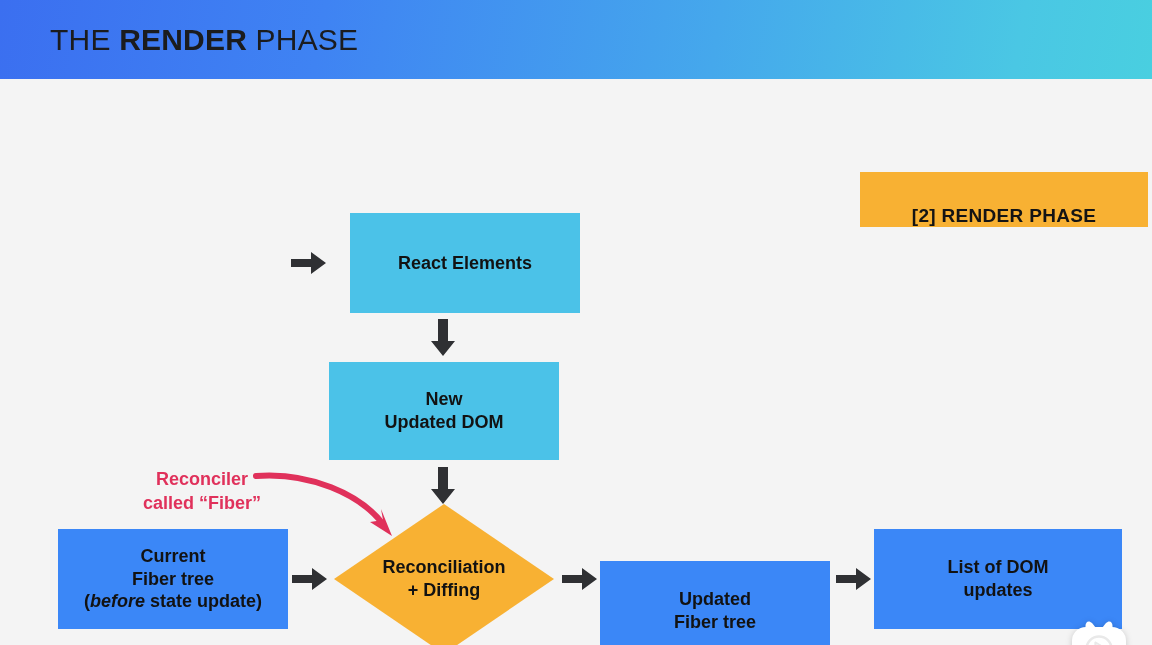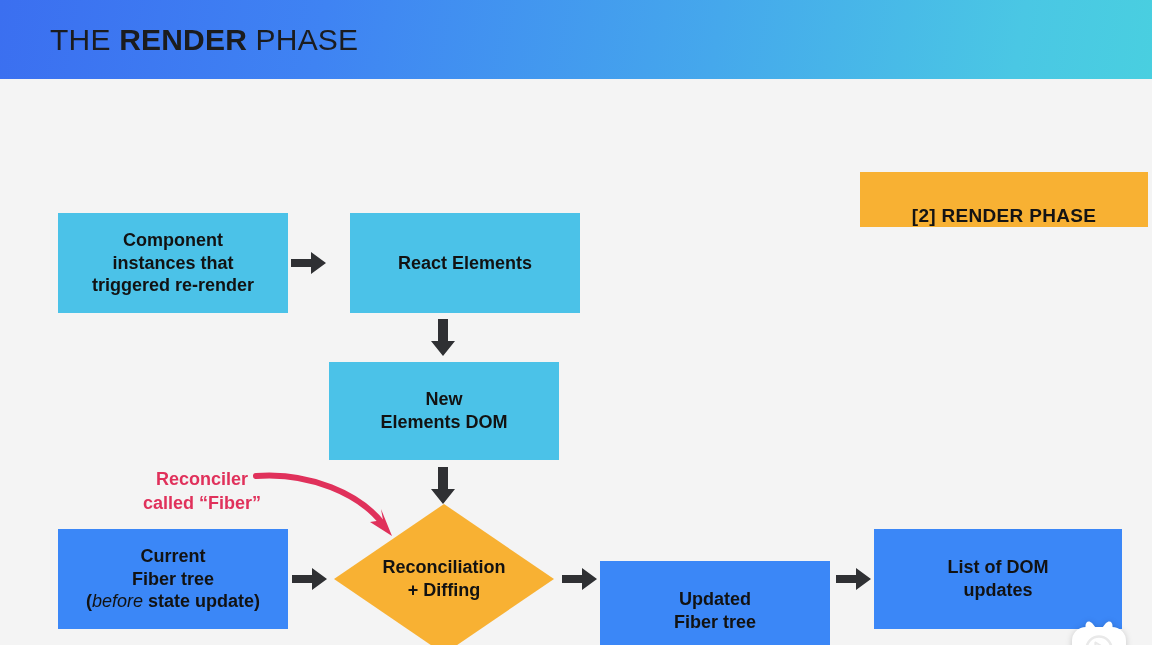--- a/index.html
+++ b/index.html
@@ -74,21 +74,21 @@
     color: #121212;
     font-weight: 700;
     line-height: 1.27;
     font-size: 18px;
     padding: 4px 8px;
   }
   .node.cyan  { background: #4bc2e8; }
   .node.blue  { background: #3b87f7; }
 
   .node-lines { white-space: pre-line; }
-  .node em { font-style: italic; font-weight: 400; }
+  .node em { font-style: italic; font-weight: 700; }
 
   
   #node-component-instances { left: 58px;  top: 134px; width: 230px; height: 100px; }
   #node-react-elements      { left: 329px; top: 134px; width: 230px; height: 100px; margin-left: 21px; }
   #node-new-virtual-dom     { left: 329px; top: 283px; width: 230px; height: 98px;  }
   #node-current-fiber-tree  { left: 58px;  top: 450px; width: 230px; height: 100px; }
   #node-updated-fiber-tree  { left: 600px; top: 450px; width: 230px; height: 100px; margin-top: 32px; }
   #node-list-dom-updates    { left: 874px; top: 450px; width: 248px; height: 100px; }
 
   
@@ -165,45 +165,40 @@
 <div class="header">
   <div class="header-title"><span>THE </span><span class="strong">RENDER</span><span> PHASE</span></div>
 </div>
 
 <div class="stage">
 
   <div class="phase-badge">
     <span>[2] RENDER PHASE</span>
   </div>
 
-  <div class="node cyan" id="node-component-instances">
-    <span class="node-lines">Component
-instances that
-triggered re-render</span>
-  </div>
 
   <div class="arrow" id="arrow-inst-to-elements">
     <svg width="36" height="28" viewBox="0 0 36 28">
       <path d="M0 10 H20 V3 L35 14 L20 25 V18 H0 Z" fill="#2f3033"></path>
     </svg>
   </div>
 
   <div class="node cyan" id="node-react-elements">
     <span class="node-lines">React Elements</span>
   </div>
 
   <div class="arrow" id="arrow-elements-to-vdom">
     <svg width="30" height="38" viewBox="0 0 30 38">
       <path d="M10 0 H20 V22 H27 L15 37 L3 22 H10 Z" fill="#2f3033"></path>
     </svg>
   </div>
 
   <div class="node cyan" id="node-new-virtual-dom">
     <span class="node-lines">New
-Elements DOM</span>
+Updated DOM</span>
   </div>
 
   <div class="arrow" id="arrow-vdom-to-diamond">
     <svg width="30" height="38" viewBox="0 0 30 38">
       <path d="M10 0 H20 V22 H27 L15 37 L3 22 H10 Z" fill="#2f3033"></path>
     </svg>
   </div>
 
   <div class="annotation">
     <span>Reconciler

